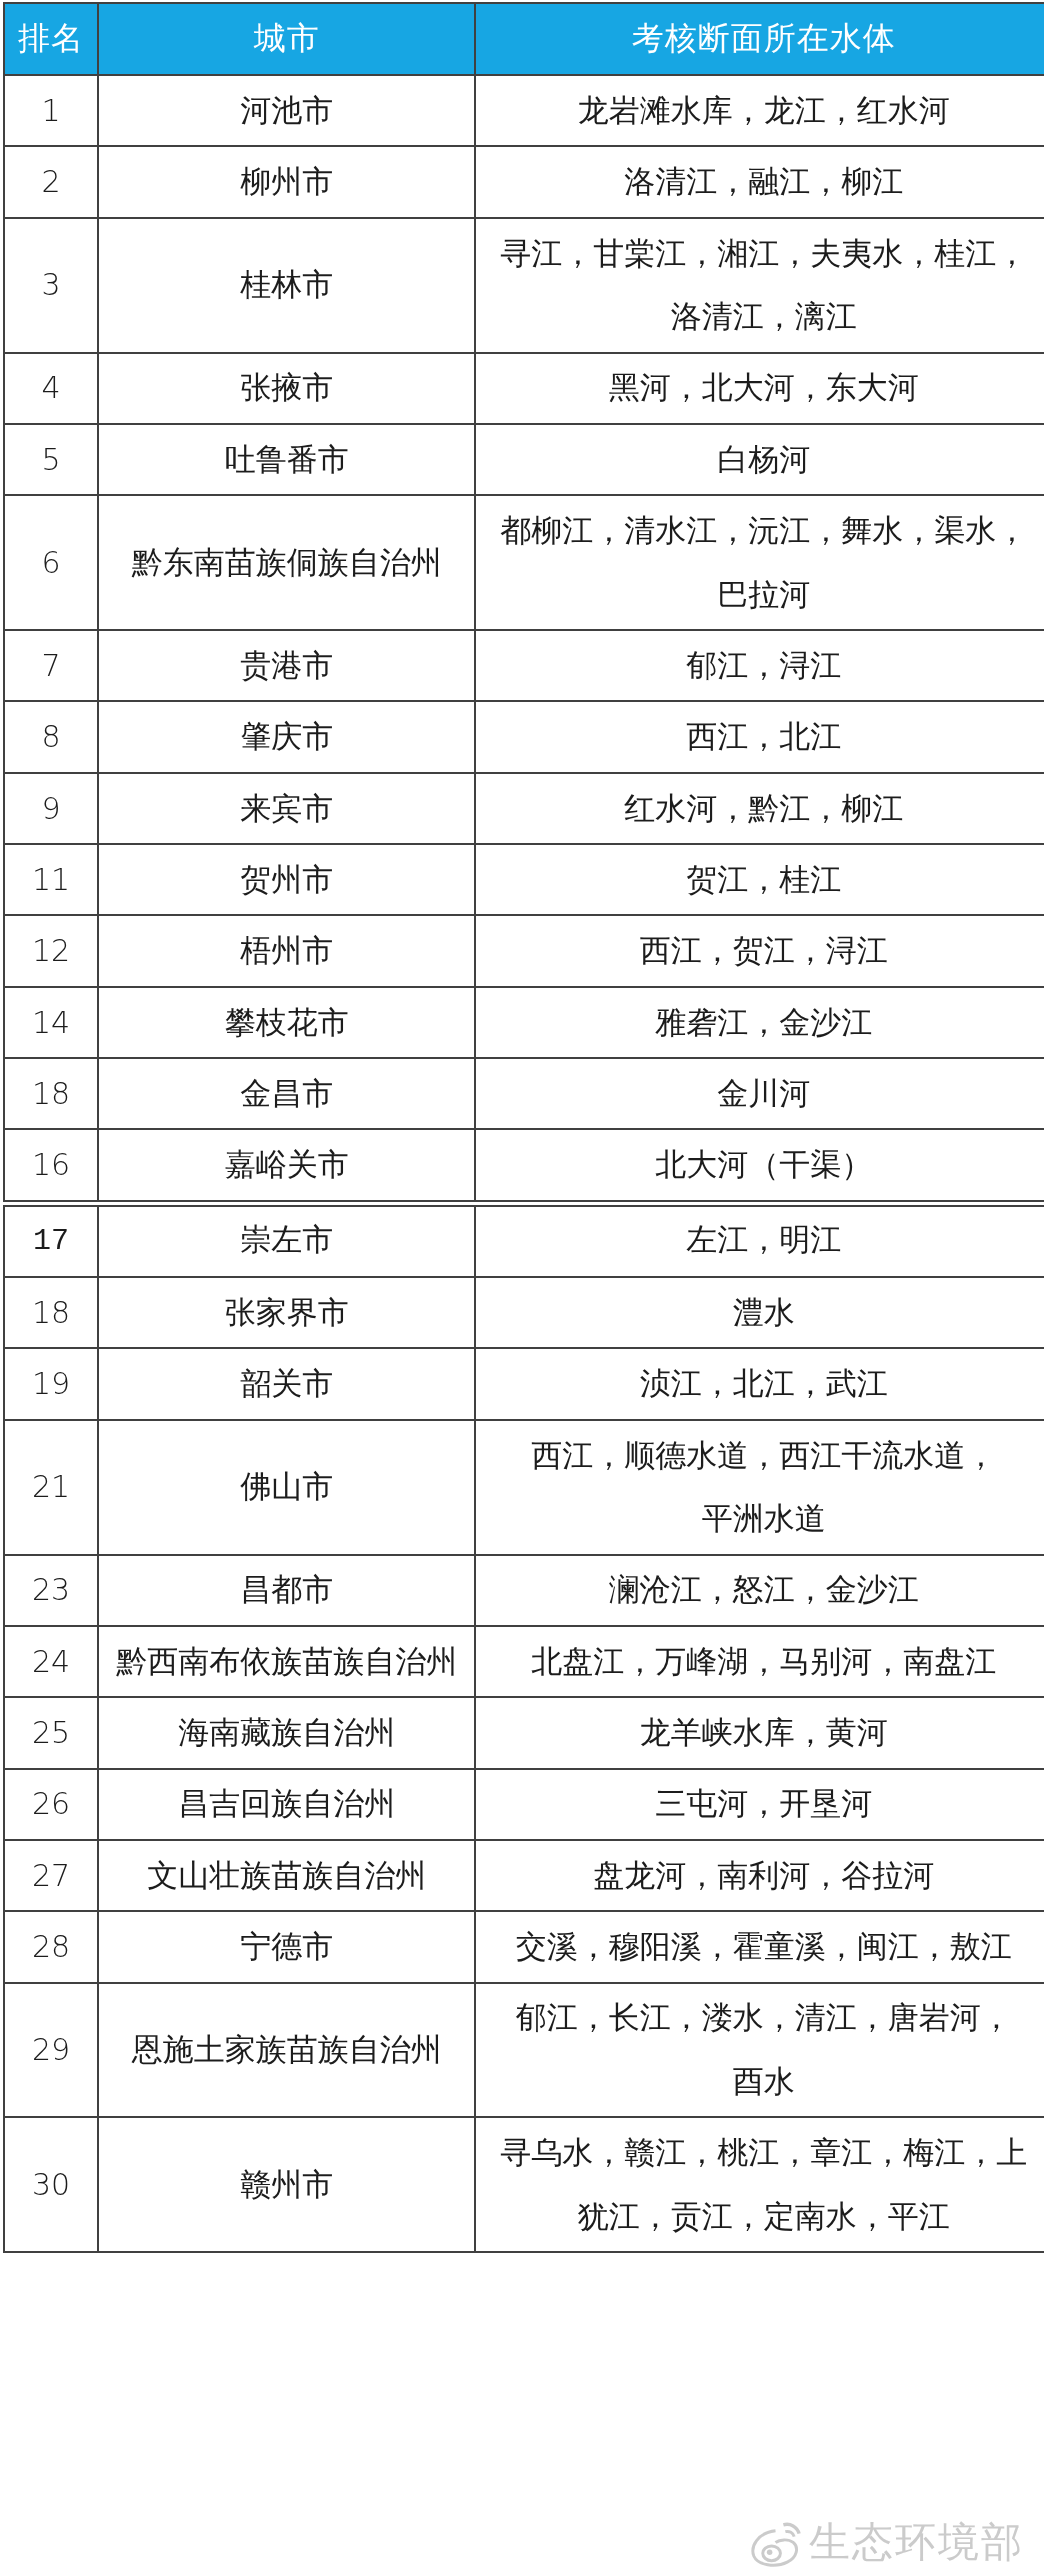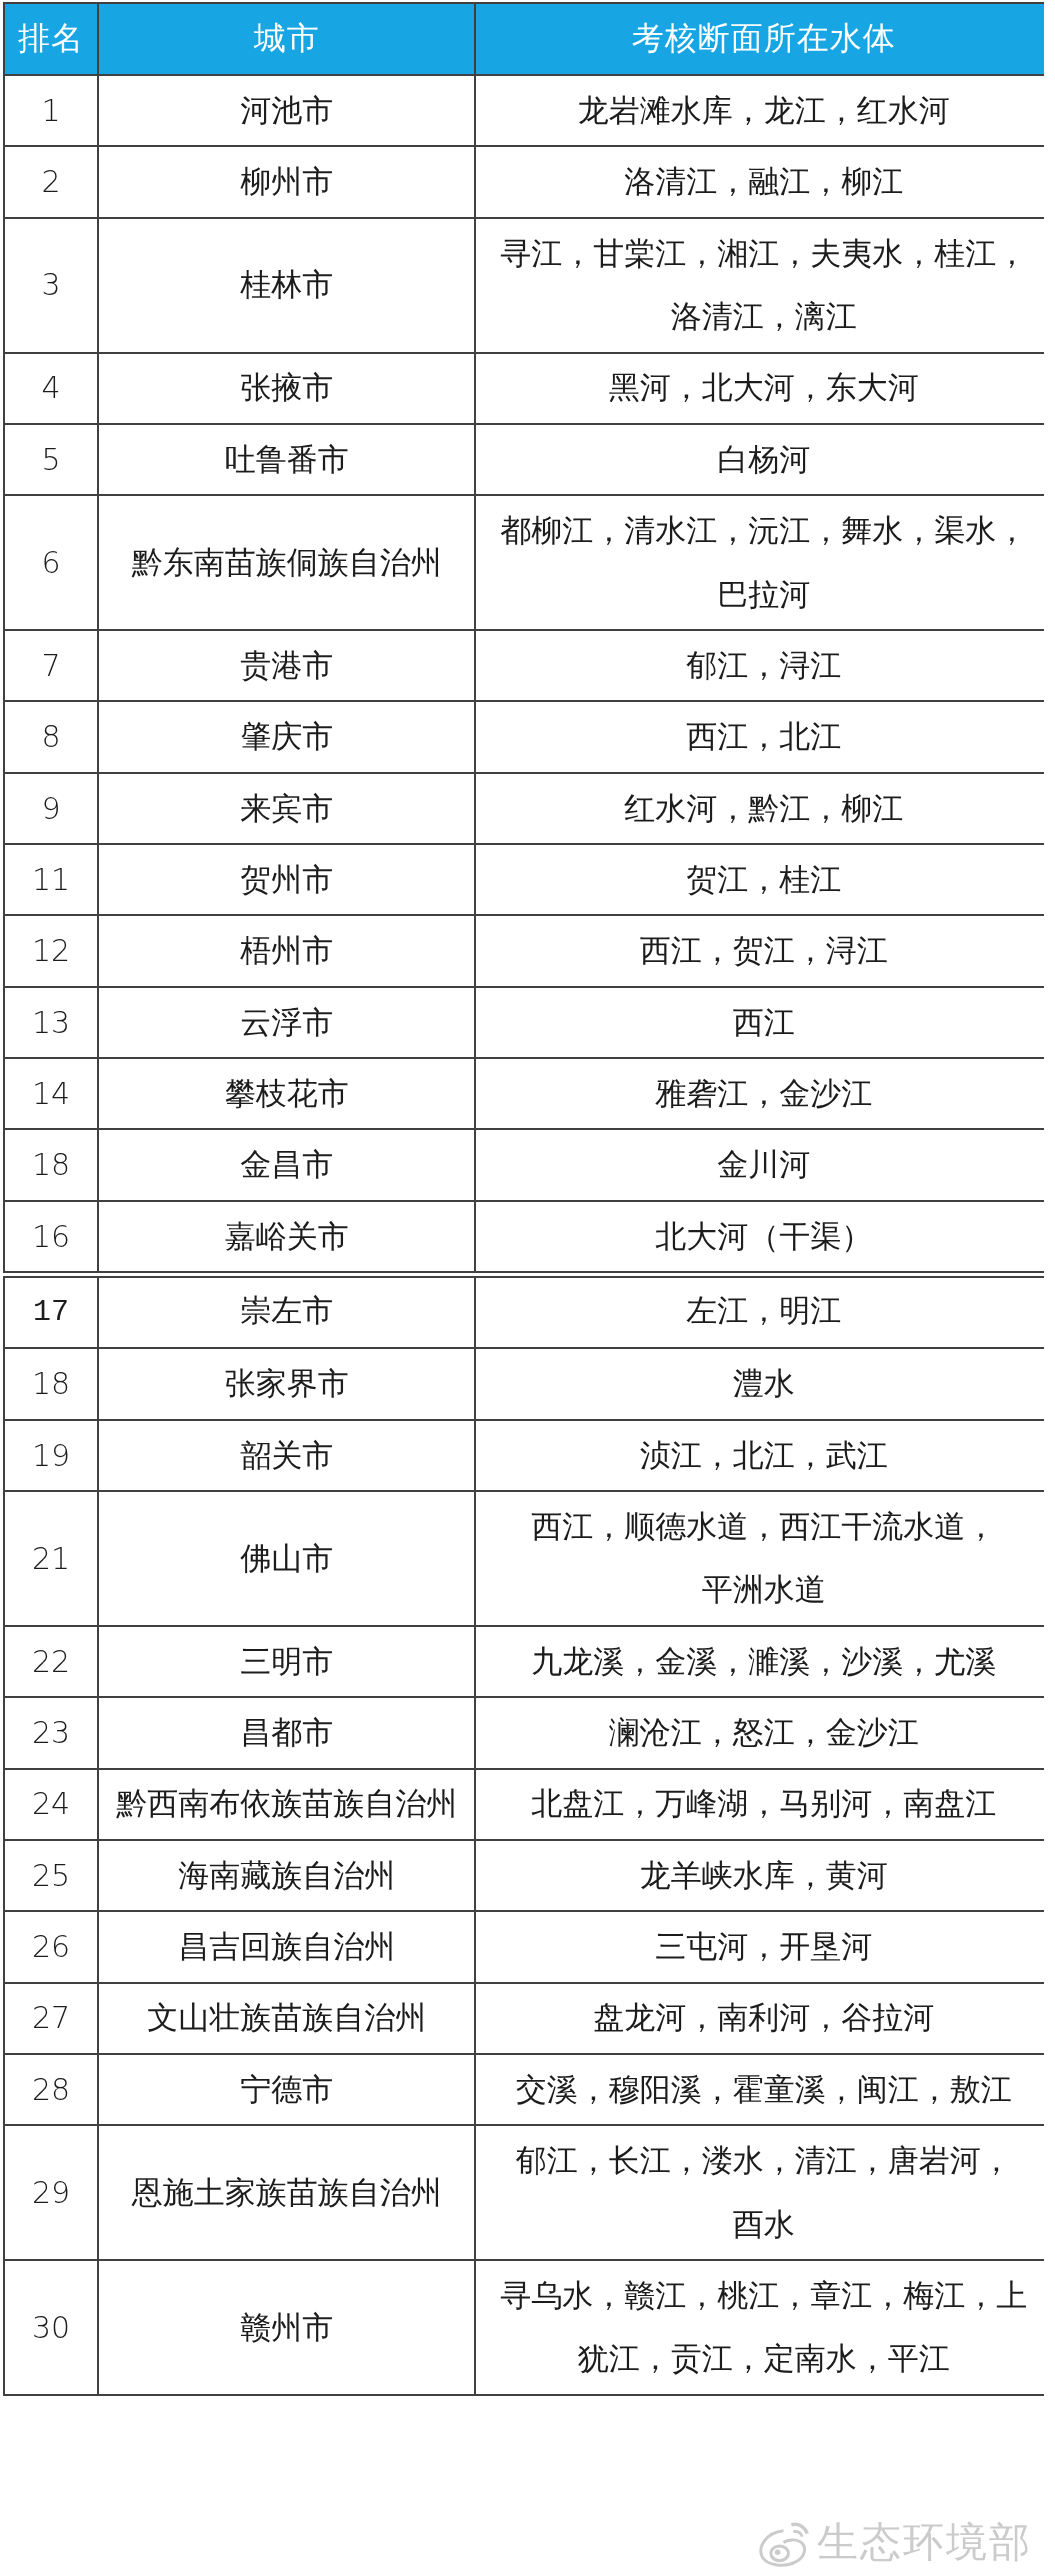--- a/index.html
+++ b/index.html
@@ -48,21 +48,21 @@
     white-space:pre-line;
     font-weight:300;
   }
   .rank-table td.rank{font-size:30px;}
   .rank-table tr.divider td{
     border-top:7.8px double var(--border);
     font-family:Liberation Mono, monospace;
   }
   .watermark{
     position:absolute;
-    right:12px;
+    right:20px;
     bottom:5.9px;
     display:flex;
     align-items:flex-end;
     gap:2px;
     pointer-events:none;
     opacity:.85;
   }
   .watermark .wm-text{
     font-size:41px;
     color:var(--watermark);
@@ -153,25 +153,20 @@
       <td>贺州市</td>
       <td>贺江，桂江</td>
     </tr>
 
     <tr>
       <td class="rank">12</td>
       <td>梧州市</td>
       <td>西江，贺江，浔江</td>
     </tr>
 
-    <tr>
-      <td class="rank">13</td>
-      <td>云浮市</td>
-      <td>西江</td>
-    </tr>
 
     <tr>
       <td class="rank">14</td>
       <td>攀枝花市</td>
       <td>雅砻江，金沙江</td>
     </tr>
 
     <tr>
       <td class="rank">18</td>
       <td>金昌市</td>
@@ -203,25 +198,20 @@
     </tr>
 
 
     <tr>
       <td class="rank">21</td>
       <td>佛山市</td>
       <td>西江，顺德水道，西江干流水道，
 平洲水道</td>
     </tr>
 
-    <tr>
-      <td class="rank">22</td>
-      <td>三明市</td>
-      <td>九龙溪，金溪，濉溪，沙溪，尤溪</td>
-    </tr>
 
     <tr>
       <td class="rank">23</td>
       <td>昌都市</td>
       <td>澜沧江，怒江，金沙江</td>
     </tr>
 
     <tr>
       <td class="rank">24</td>
       <td>黔西南布依族苗族自治州</td>

